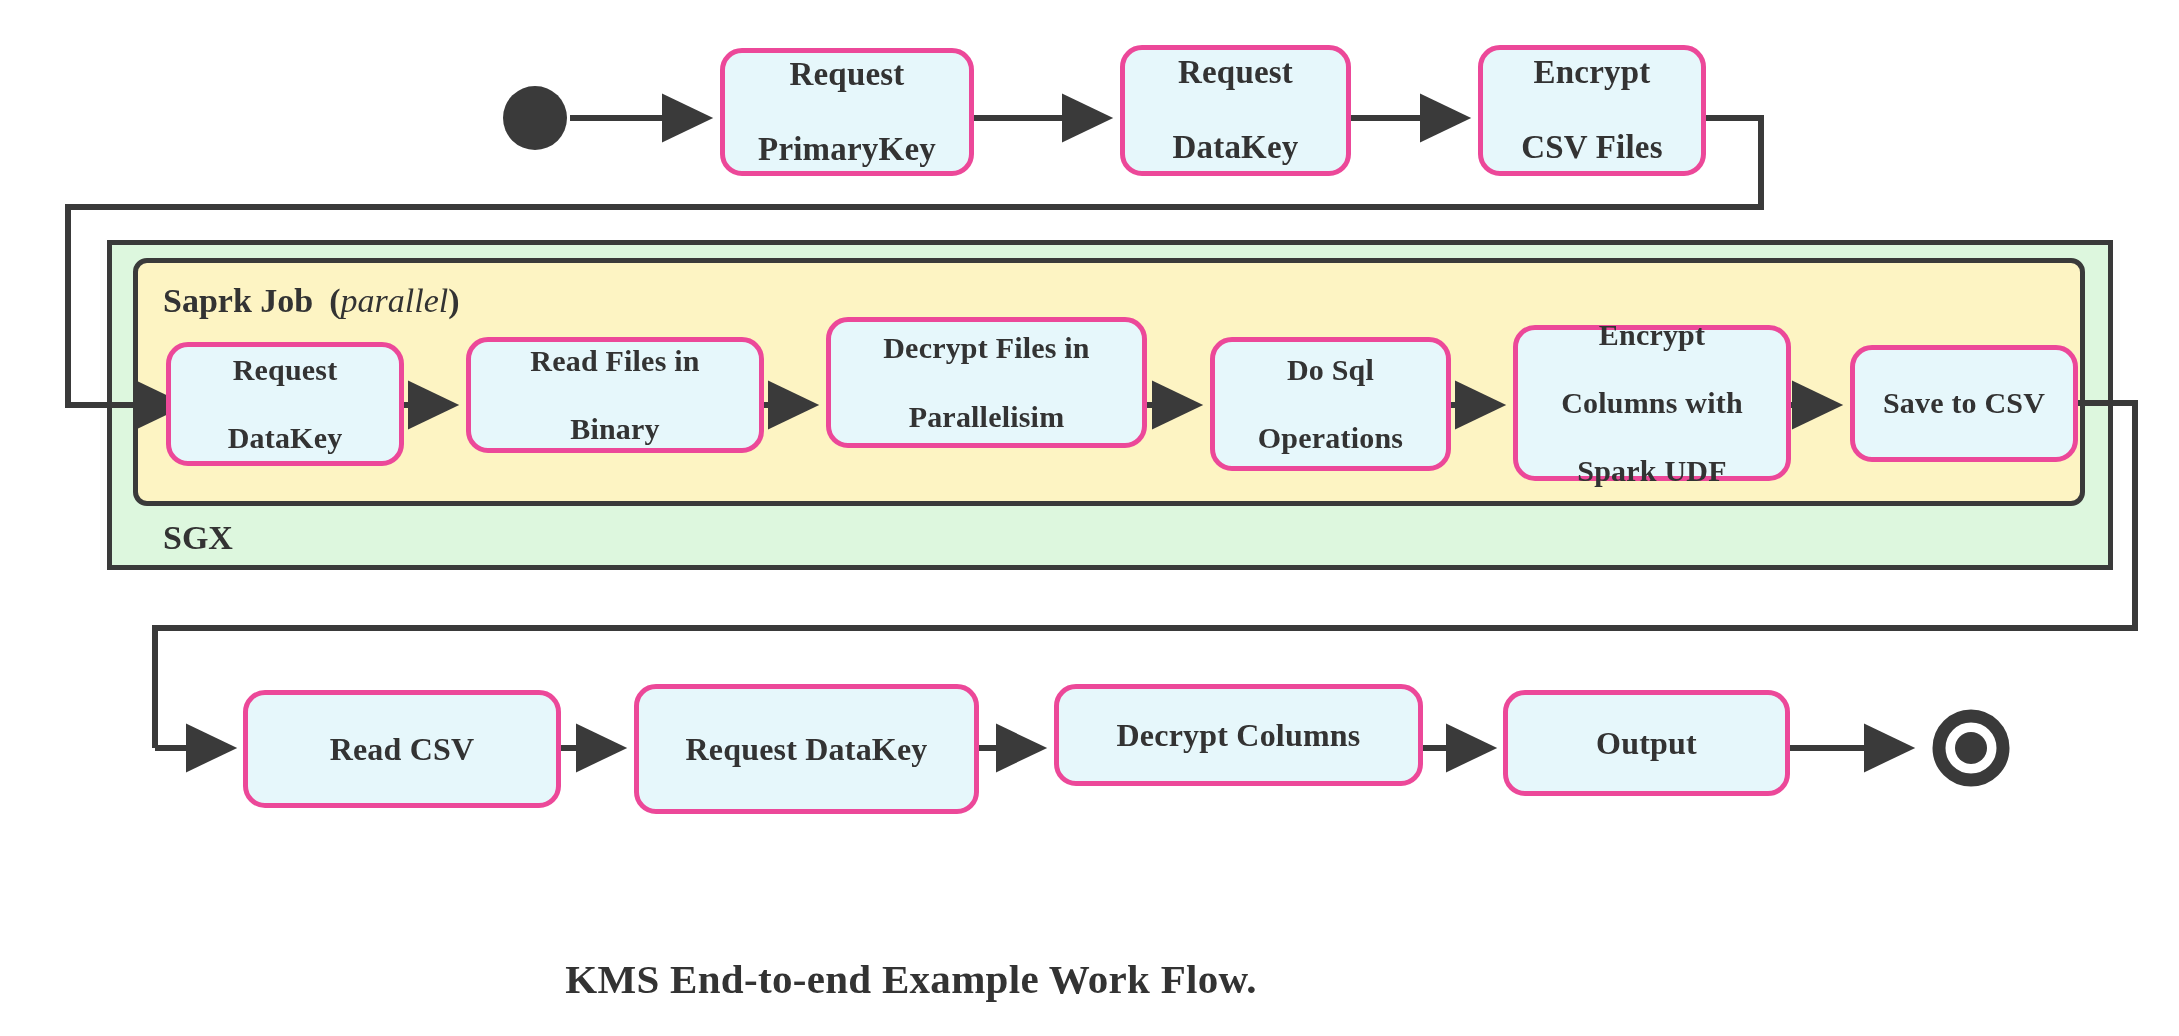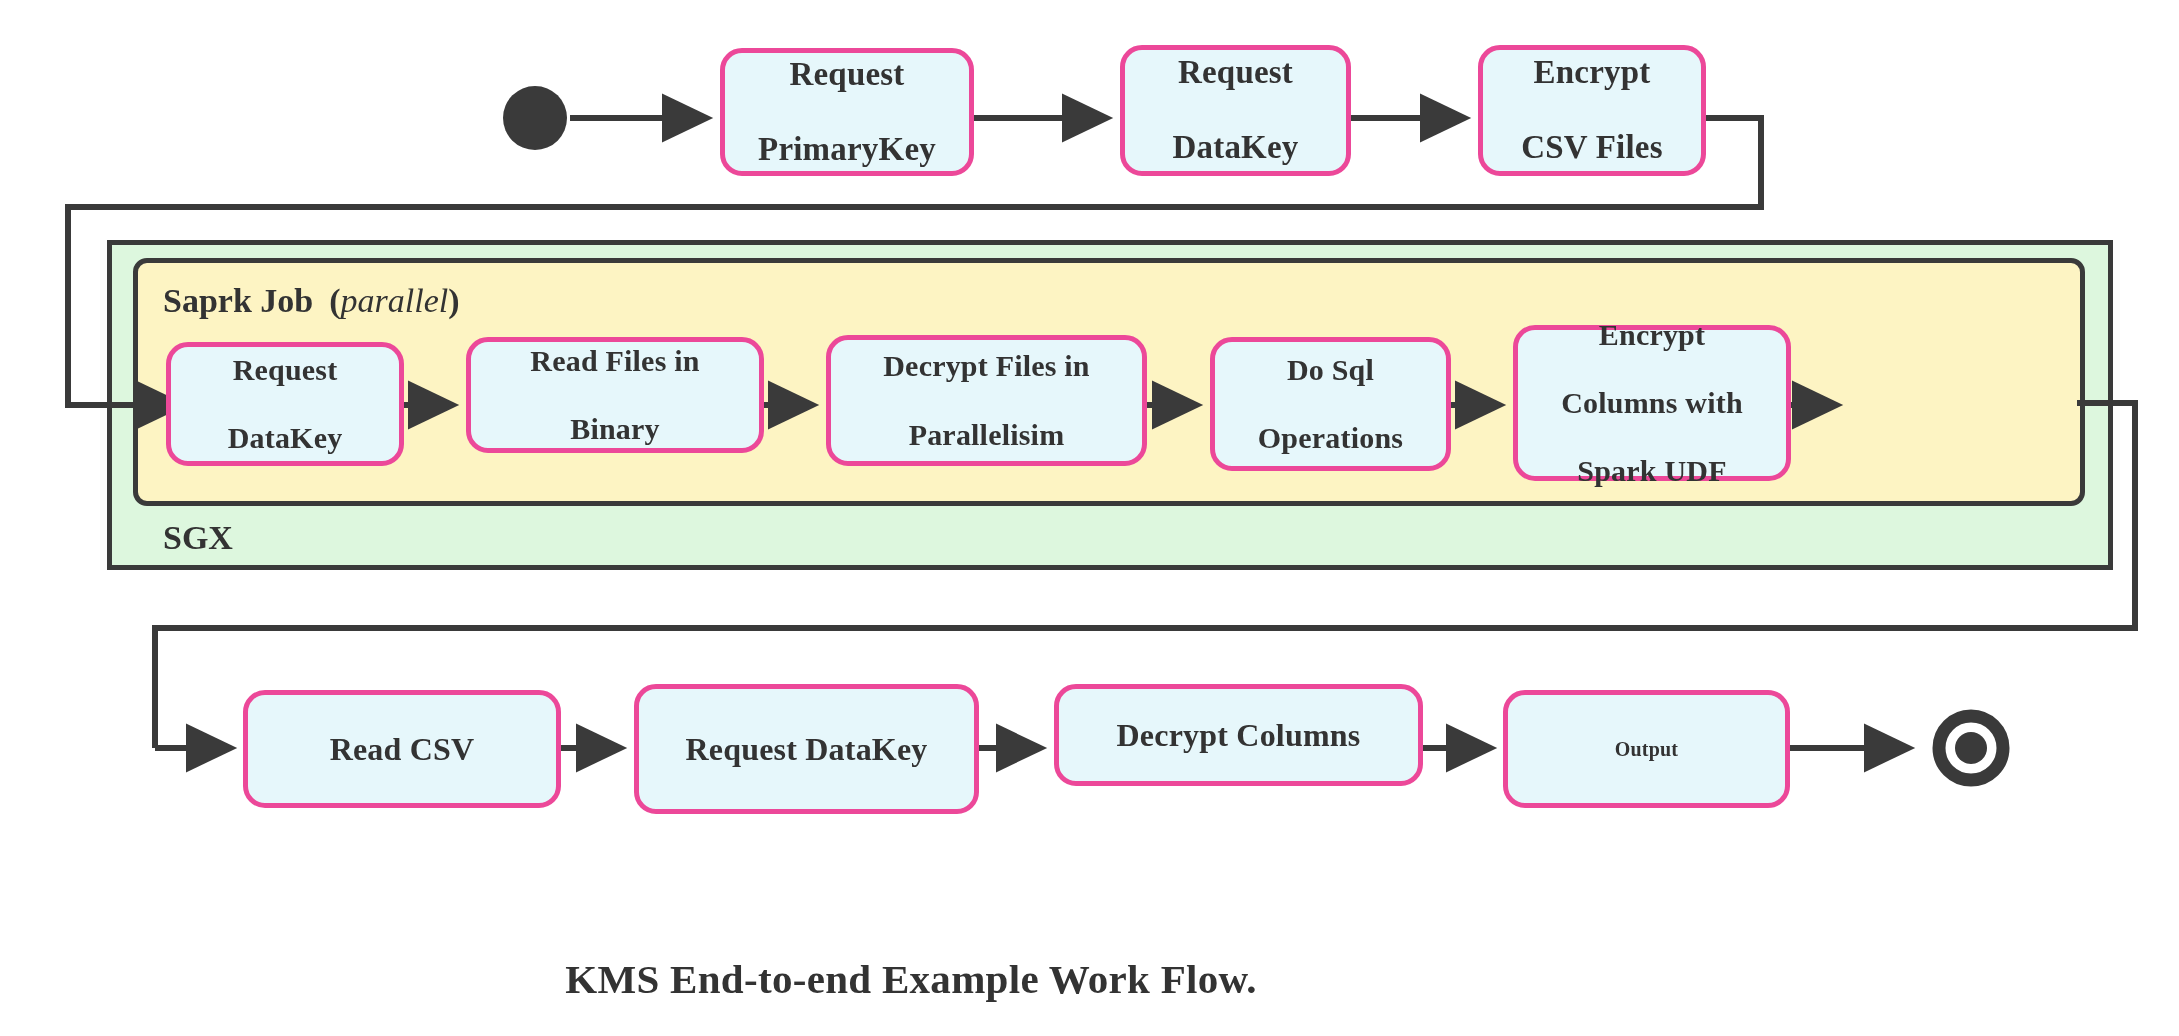--- a/index.html
+++ b/index.html
@@ -85,44 +85,47 @@
   </div>
 
   <div class="node" style="left:166px;top:342px;width:238px;height:124px;font-size:30px;">
     <span><span>Request</span><br><span>DataKey</span></span>
   </div>
 
   <div class="node" style="left:466px;top:337px;width:298px;height:116px;font-size:30px;">
     <span><span>Read Files in</span><br><span>Binary</span></span>
   </div>
 
-  <div class="node" style="left:826px;top:335px;width:321px;height:131px;font-size:30px;">
+  <div class="node" style="left:826px;top:317px;width:321px;height:131px;font-size:30px;">
     <span><span>Decrypt Files in</span><br><span>Parallelisim</span></span>
   </div>
 
   <div class="node" style="left:1210px;top:337px;width:241px;height:134px;font-size:30px;">
     <span><span>Do Sql</span><br><span>Operations</span></span>
   </div>
 
   <div class="node" style="left:1513px;top:325px;width:278px;height:156px;font-size:30px;">
     <span><span>Encrypt</span><br><span>Columns with</span><br><span>Spark UDF</span></span>
   </div>
 
+  <div class="node" style="left:1850px;top:345px;width:228px;height:117px;font-size:30px;">
+    <span>Save to CSV</span>
+  </div>
 
   <div class="node" style="left:243px;top:690px;width:318px;height:118px;font-size:32px;">
     <span>Read CSV</span>
   </div>
 
   <div class="node" style="left:634px;top:684px;width:345px;height:130px;font-size:32px;">
     <span>Request DataKey</span>
   </div>
 
   <div class="node" style="left:1054px;top:684px;width:369px;height:102px;font-size:32px;">
     <span>Decrypt Columns</span>
   </div>
 
-  <div class="node" style="left:1503px;top:690px;width:287px;height:118px;font-size:20px;">
+  <div class="node" style="left:1503px;top:690px;width:287px;height:106px;font-size:32px;">
     <span>Output</span>
   </div>
 
   <div id="caption">KMS End-to-end Example Work Flow.</div>
 
 </div>
 
 </body></html>

